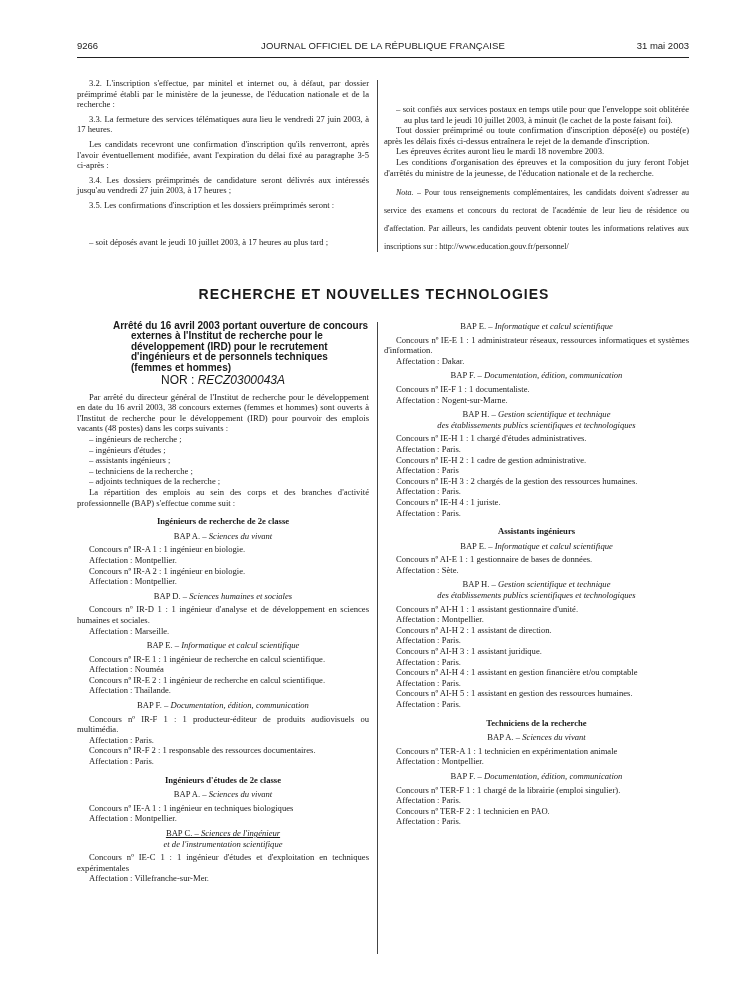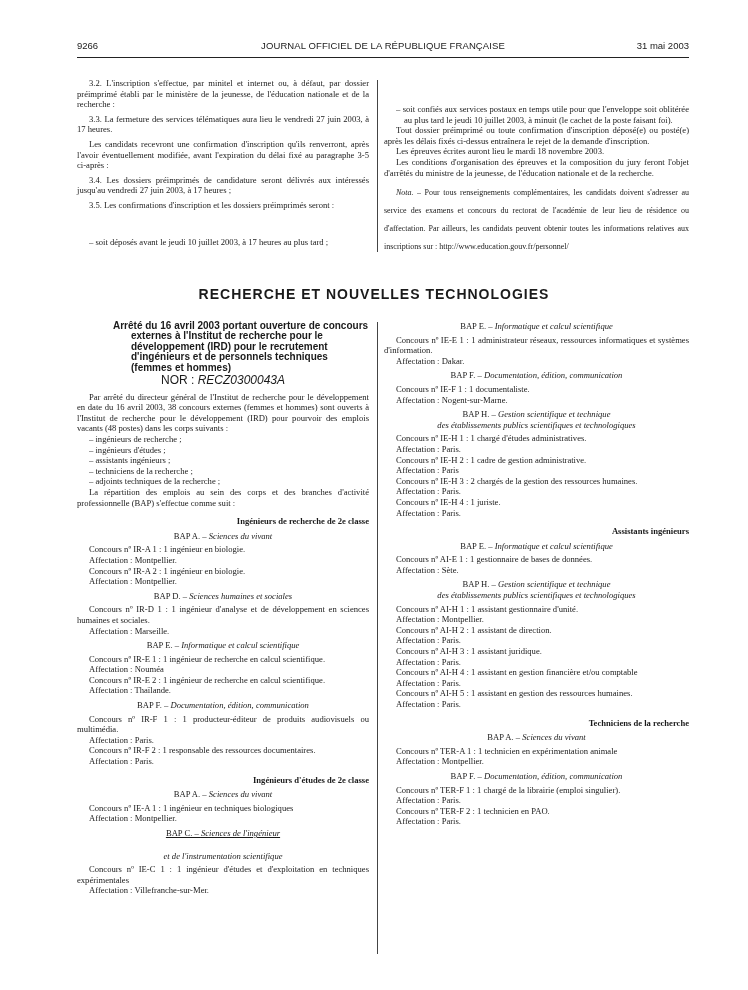--- a/index.html
+++ b/index.html
@@ -18,21 +18,21 @@
   .gap { margin-top:4px; }
   .dash { padding-left:12px; text-indent:-8px; margin-left:8px;margin-top:26px; }
   .nota { font-size:8px; line-height:18px; }
   .nota i { font-style:italic; }
   .section { position:absolute; top:286px; left:0; width:748px; text-align:center; font-family:"Liberation Sans", sans-serif; font-weight:bold; font-size:14px; letter-spacing:1px; }
   .colL2 { left:77px; top:321px; width:292px; }
   .colR2 { left:384px; top:321px; width:305px; }
   .arr { font-family:"Liberation Sans", sans-serif; font-weight:bold; font-size:10px; line-height:10.4px; padding-left:18px; text-indent:-18px; text-align:left;margin-left:36px; }
   .nor { text-align:center; font-family:"Liberation Sans", sans-serif; font-size:12px; margin:2px 0 6px; }
   .nor i { font-style:italic; }
-  .cat { text-align:right; font-weight:bold; margin:8px 0 4px; }
+  .cat { text-align:center; font-weight:bold; margin:8px 0 4px; }
   .bap { text-align:center; margin:4px 0 3px; }
   .bap i { font-style:italic; }
   .it { margin-left:12px; }
 </style>
 </head>
 <body>
 
 <div class="hdr">
   <span class="ti">JOURNAL OFFICIEL DE LA RÉPUBLIQUE FRANÇAISE</span>
   <span class="pg">9266</span>
@@ -94,21 +94,21 @@
   <p class="ind">Affectation : Paris.</p>
   <p class="ind">Concours nº IR-F 2 : 1 responsable des ressources documentaires.</p>
   <p class="ind">Affectation : Paris.</p>
 
   <p class="cat">Ingénieurs d'études de 2e classe</p>
   <p class="bap"><span>BAP A. – </span><i>Sciences du vivant</i></p>
   <p class="ind">Concours nº IE-A 1 : 1 ingénieur en techniques biologiques</p>
   <p class="ind">Affectation : Montpellier.</p>
 
   <p class="bap gap" style="margin-bottom:0;text-decoration:underline;"><span>BAP C. – </span><i>Sciences de l'ingénieur</i></p>
-  <p class="bap" style="margin-top:12px;text-align:center;"><i>et de l'instrumentation scientifique</i></p>
+  <p class="bap" style="margin-top:0;text-align:center;"><i>et de l'instrumentation scientifique</i></p>
   <p class="ind">Concours nº IE-C 1 : 1 ingénieur d'études et d'exploitation en techniques expérimentales</p>
   <p class="ind">Affectation : Villefranche-sur-Mer.</p>
 </div>
 
 <div class="vline" style="left:377px; top:322px; height:632px;"></div>
 
 <div class="col colR2">
   <p class="bap" style="margin-top:0;"><span>BAP E. – </span><i>Informatique et calcul scientifique</i></p>
   <p class="ind">Concours nº IE-E 1 : 1 administrateur réseaux, ressources informatiques et systèmes d'information.</p>
   <p class="ind">Affectation : Dakar.</p>

